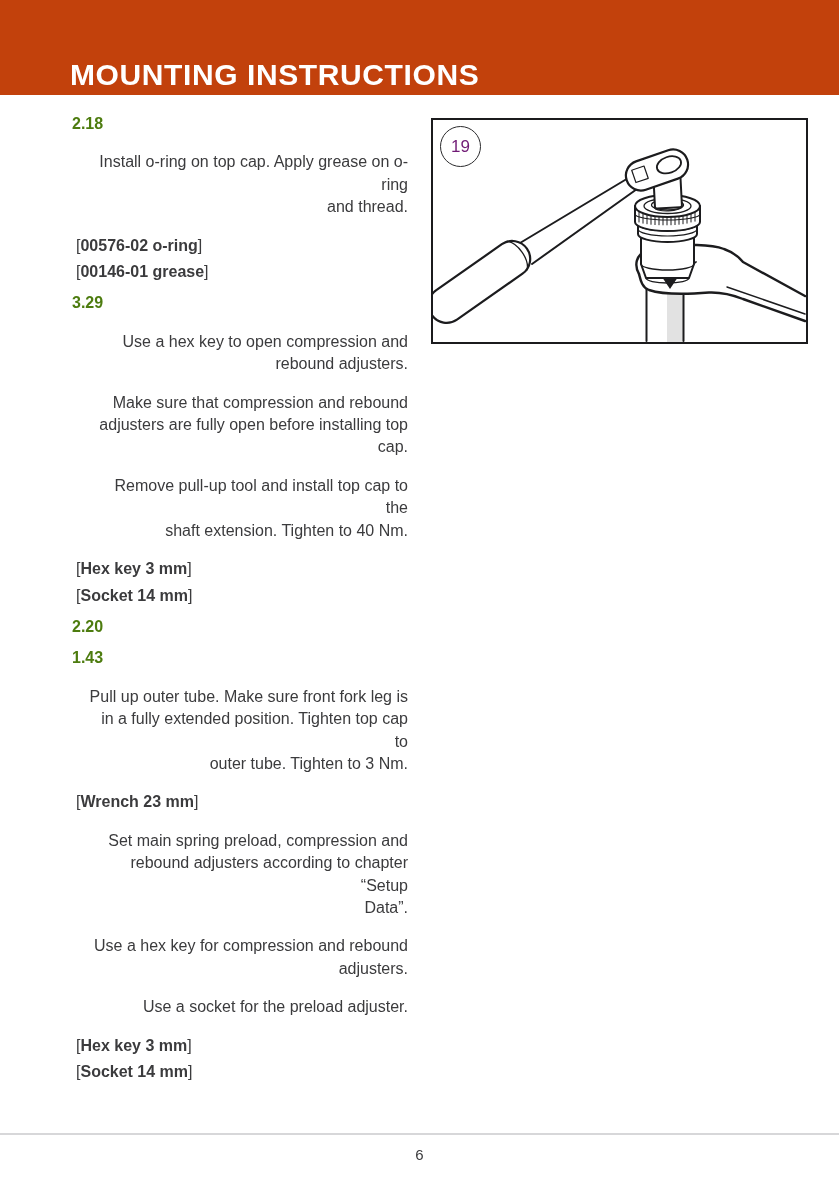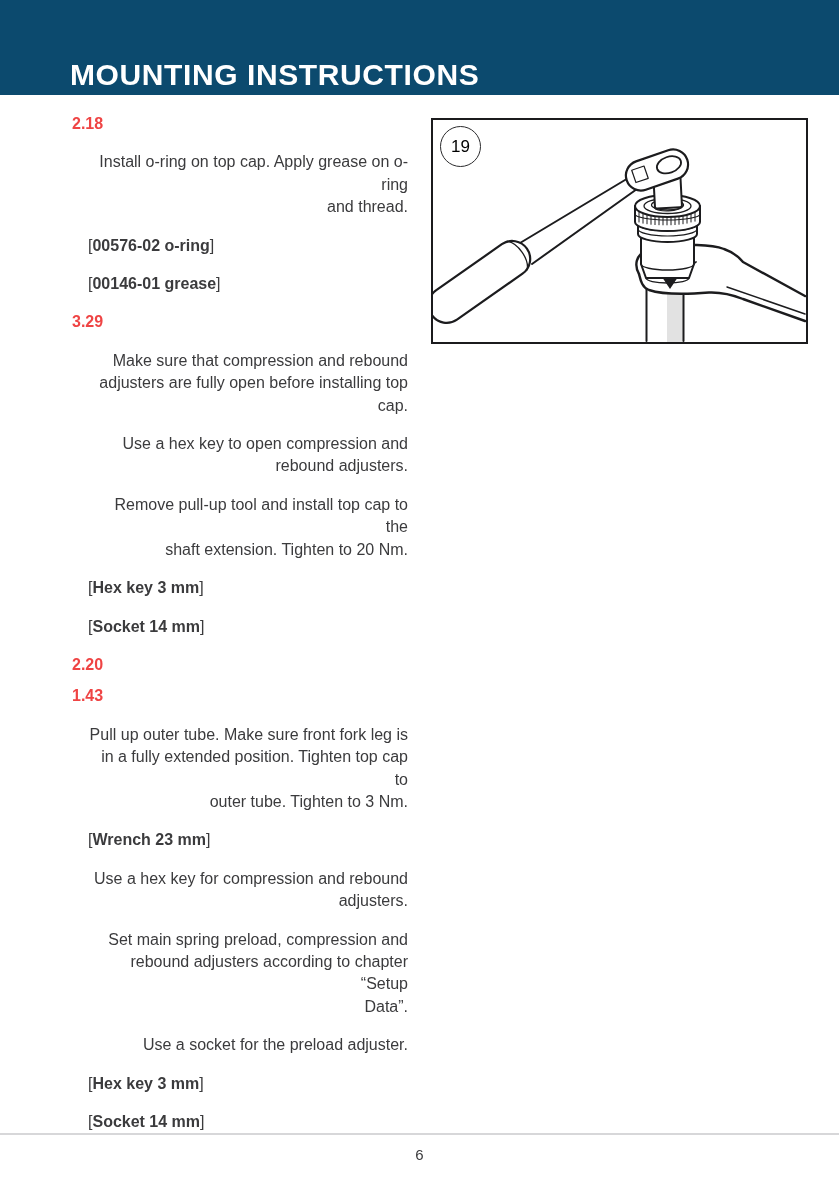--- a/index.html
+++ b/index.html
@@ -2,46 +2,46 @@
 <html><head>
 <meta charset="utf-8">
 <style>
   html,body{margin:0;padding:0;}
   body{
     width:839px;height:1190px;position:relative;background:#ffffff;
     font-family:"Liberation Sans", sans-serif;overflow:hidden;
   }
   .header-band{
     position:absolute;left:0;top:0;width:839px;height:95px;
-    background:#0c4a6e;
+    background:#c2410c;
   }
   .header-band h1{
     position:absolute;left:70px;bottom:3px;margin:0;
     color:#ffffff;font-size:30px;font-weight:bold;letter-spacing:0.6px;
     white-space:nowrap;
   }
   .text-col{
     position:absolute;left:72px;top:113px;width:352px;
     color:#3b3b3d;font-size:16px;line-height:22.4px;
   }
   .instr-section{margin:9px 0 0 0;}
   .instr-section:first-child{margin-top:0;}
-  .sec-num{margin:0;font-size:16px;font-weight:bold;color:#ef4444;}
+  .sec-num{margin:0;font-size:16px;font-weight:bold;color:#4d7c0f;}
   .body-text{margin:16px;white-space:pre-line;text-align:right;}
-  .tool-line{margin:16px;}
+  .tool-line{margin:4px;}
   .tool-line b{font-weight:bold;}
   .figure-box{
     position:absolute;left:431px;top:118px;width:373px;height:222px;
     border:2px solid #1b1b1d;background:#ffffff;margin:0;
   }
   .fig-badge{
     position:absolute;left:7px;top:6px;width:39px;height:39px;
     border:1.5px solid #2b2b2d;border-radius:50%;
     display:flex;align-items:center;justify-content:center;
-    font-size:17px;color:#000000;background:#fff;z-index:2;
+    font-size:17px;color:#701a75;background:#fff;z-index:2;
   }
   .fig-svg{position:absolute;left:0;top:0;width:373px;height:222px;}
   .footer-line{
     position:absolute;left:0;top:1133px;width:839px;height:2px;background:#d7d7d9;
   }
   .page-num{
     position:absolute;left:0;top:1146px;width:839px;text-align:center;
     font-size:15px;color:#3b3b3d;
   }
 </style>
@@ -55,46 +55,46 @@
 <div class="text-col" id="sections-container">
     <section class="instr-section">
       <h2 class="sec-num">2.18</h2>
       <p class="body-text">Install o-ring on top cap. Apply grease on o-ring
 and thread.</p>
       <p class="tool-line"><span>[</span><b>00576-02 o-ring</b><span>]</span></p>
       <p class="tool-line"><span>[</span><b>00146-01 grease</b><span>]</span></p>
     </section>
     <section class="instr-section">
       <h2 class="sec-num">3.29</h2>
+      <p class="body-text">Use a hex key to open compression and
+rebound adjusters.</p>
       <p class="body-text">Make sure that compression and rebound
 adjusters are fully open before installing top
 cap.</p>
-      <p class="body-text">Use a hex key to open compression and
-rebound adjusters.</p>
       <p class="body-text">Remove pull-up tool and install top cap to the
-shaft extension. Tighten to 20 Nm.</p>
+shaft extension. Tighten to 40 Nm.</p>
       <p class="tool-line"><span>[</span><b>Hex key 3 mm</b><span>]</span></p>
       <p class="tool-line"><span>[</span><b>Socket 14 mm</b><span>]</span></p>
     </section>
     <section class="instr-section">
       <h2 class="sec-num">2.20</h2>
     </section>
     <section class="instr-section">
       <h2 class="sec-num">1.43</h2>
       <p class="body-text">Pull up outer tube. Make sure front fork leg is
 in a fully extended position. Tighten top cap to
 outer tube. Tighten to 3 Nm.</p>
       <p class="tool-line"><span>[</span><b>Wrench 23 mm</b><span>]</span></p>
     </section>
     <section class="instr-section">
-      <p class="body-text">Use a hex key for compression and rebound
-adjusters.</p>
       <p class="body-text">Set main spring preload, compression and
 rebound adjusters according to chapter “Setup
 Data”.</p>
+      <p class="body-text">Use a hex key for compression and rebound
+adjusters.</p>
       <p class="body-text">Use a socket for the preload adjuster.</p>
       <p class="tool-line"><span>[</span><b>Hex key 3 mm</b><span>]</span></p>
       <p class="tool-line"><span>[</span><b>Socket 14 mm</b><span>]</span></p>
     </section>
   </div>
 
 <figure class="figure-box">
   <div class="fig-badge">
     <span>19</span>
   </div>

